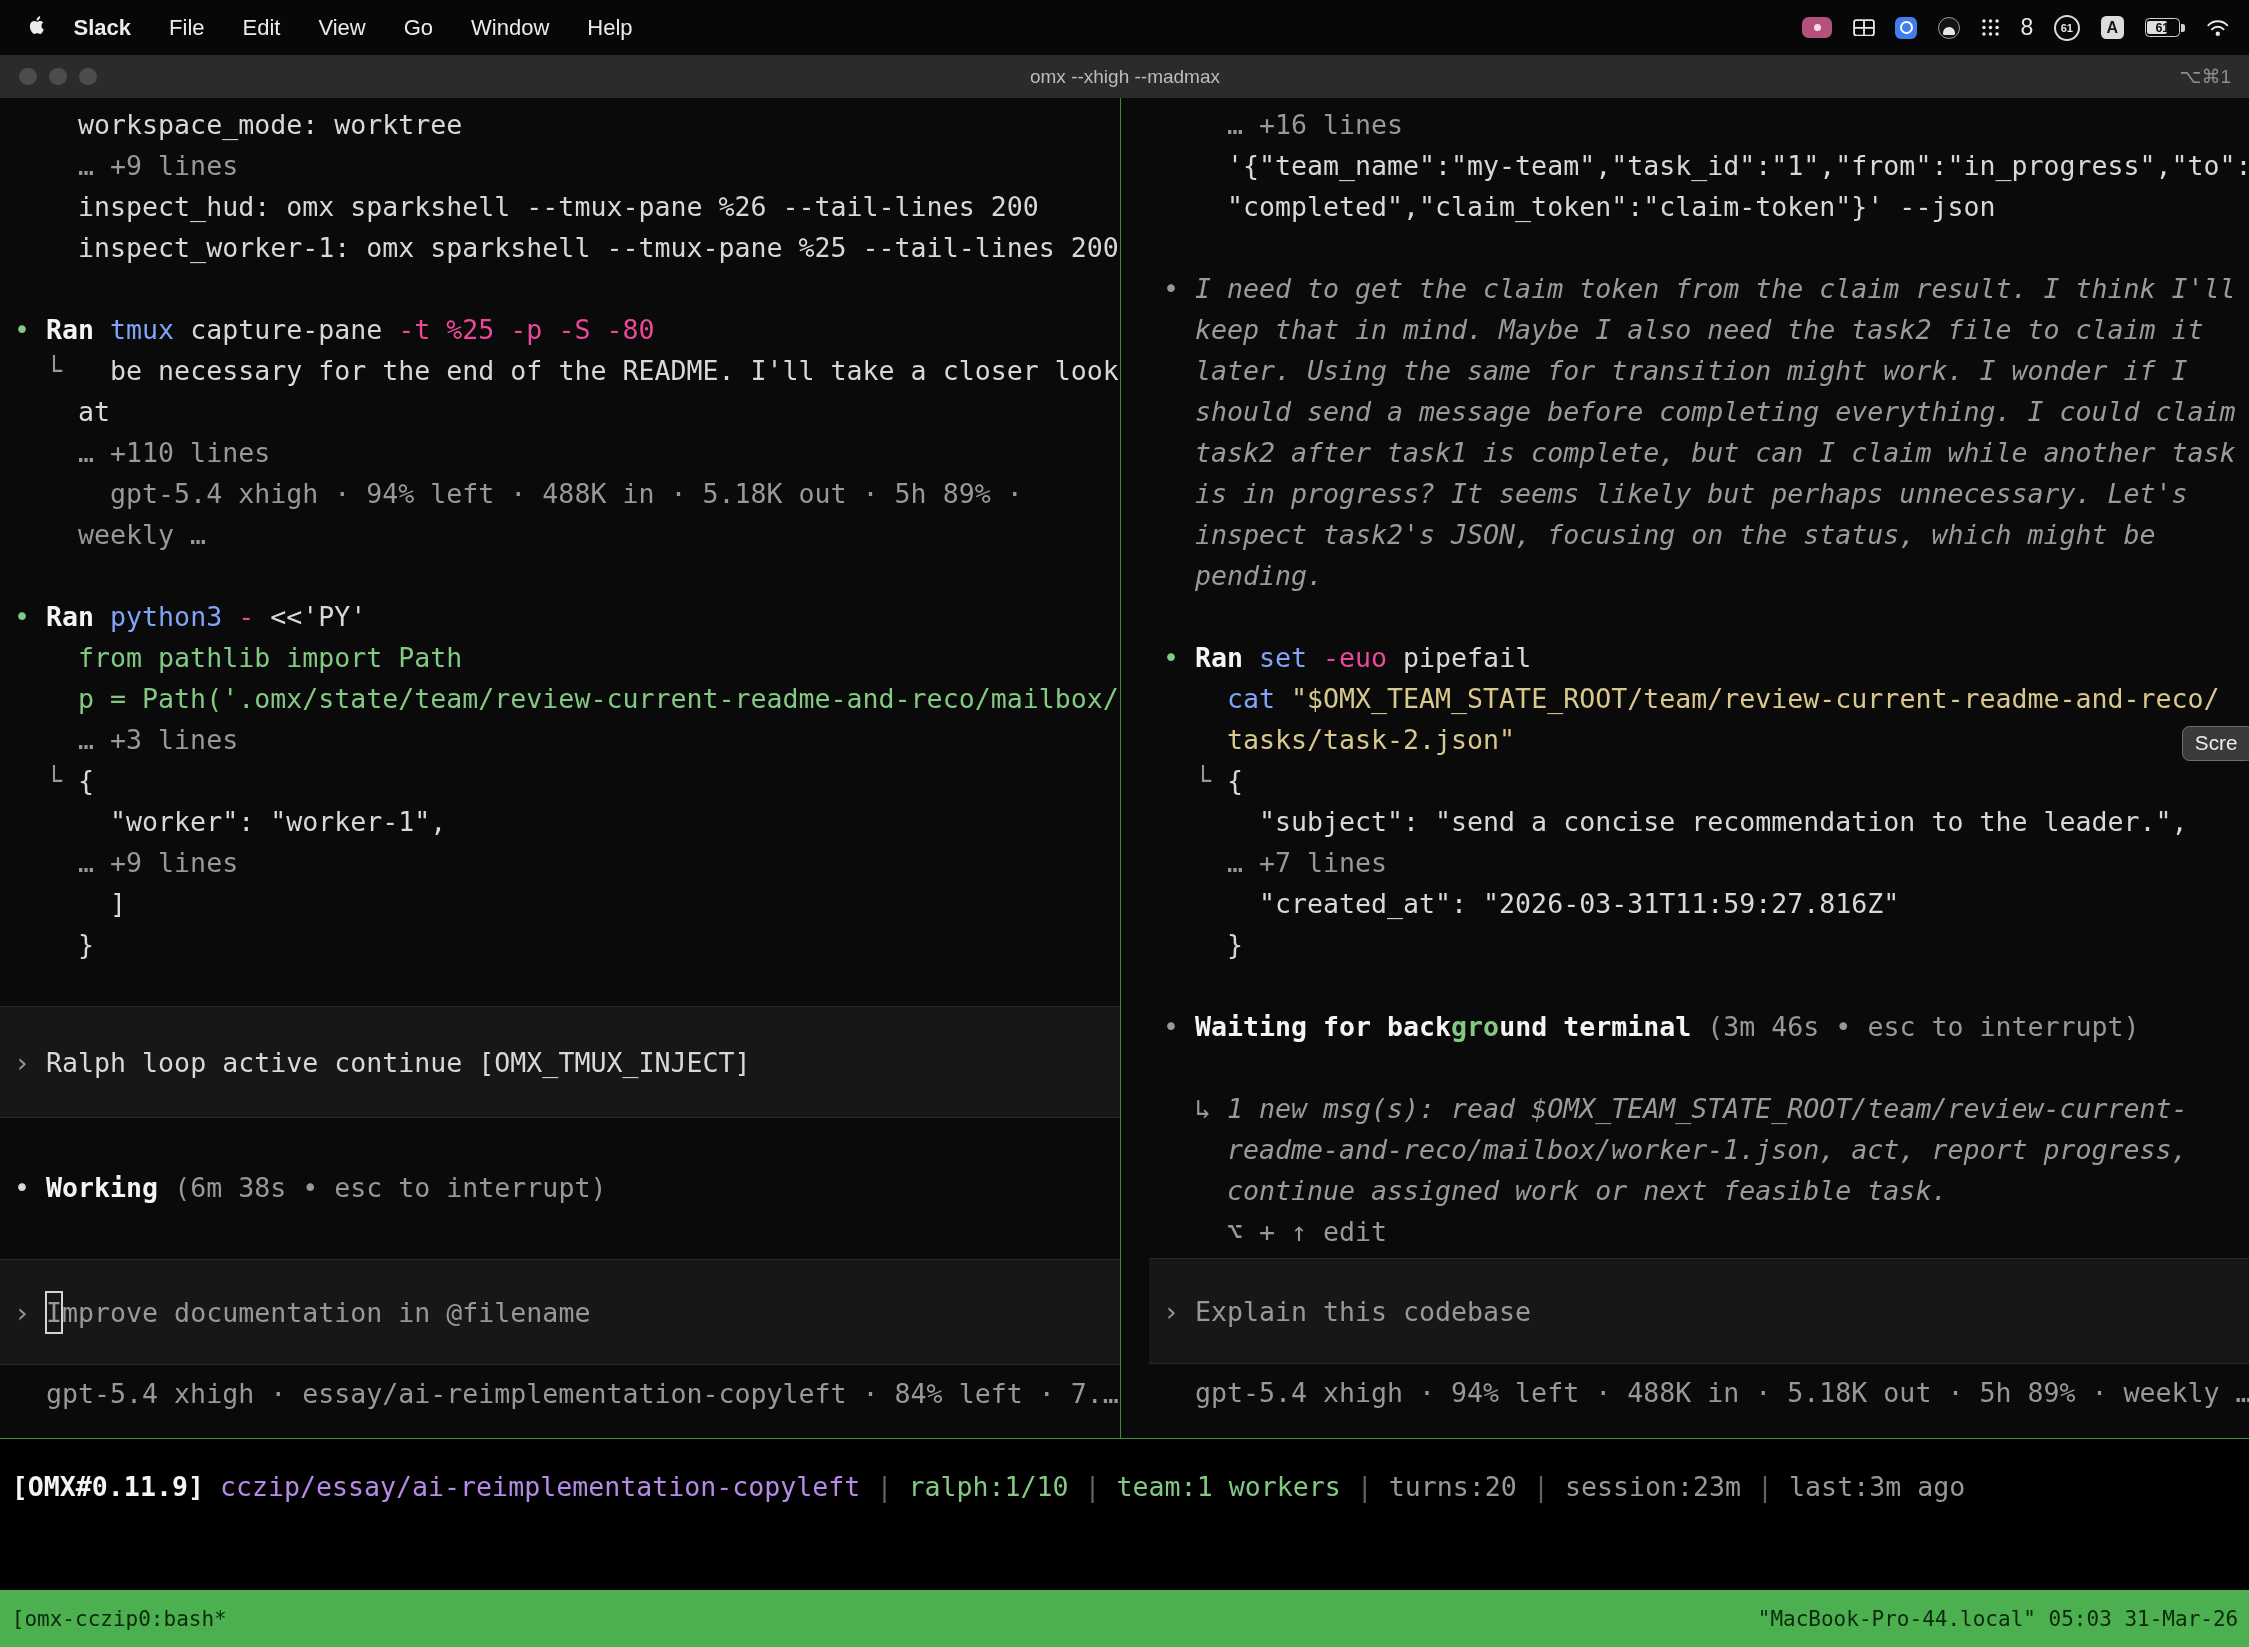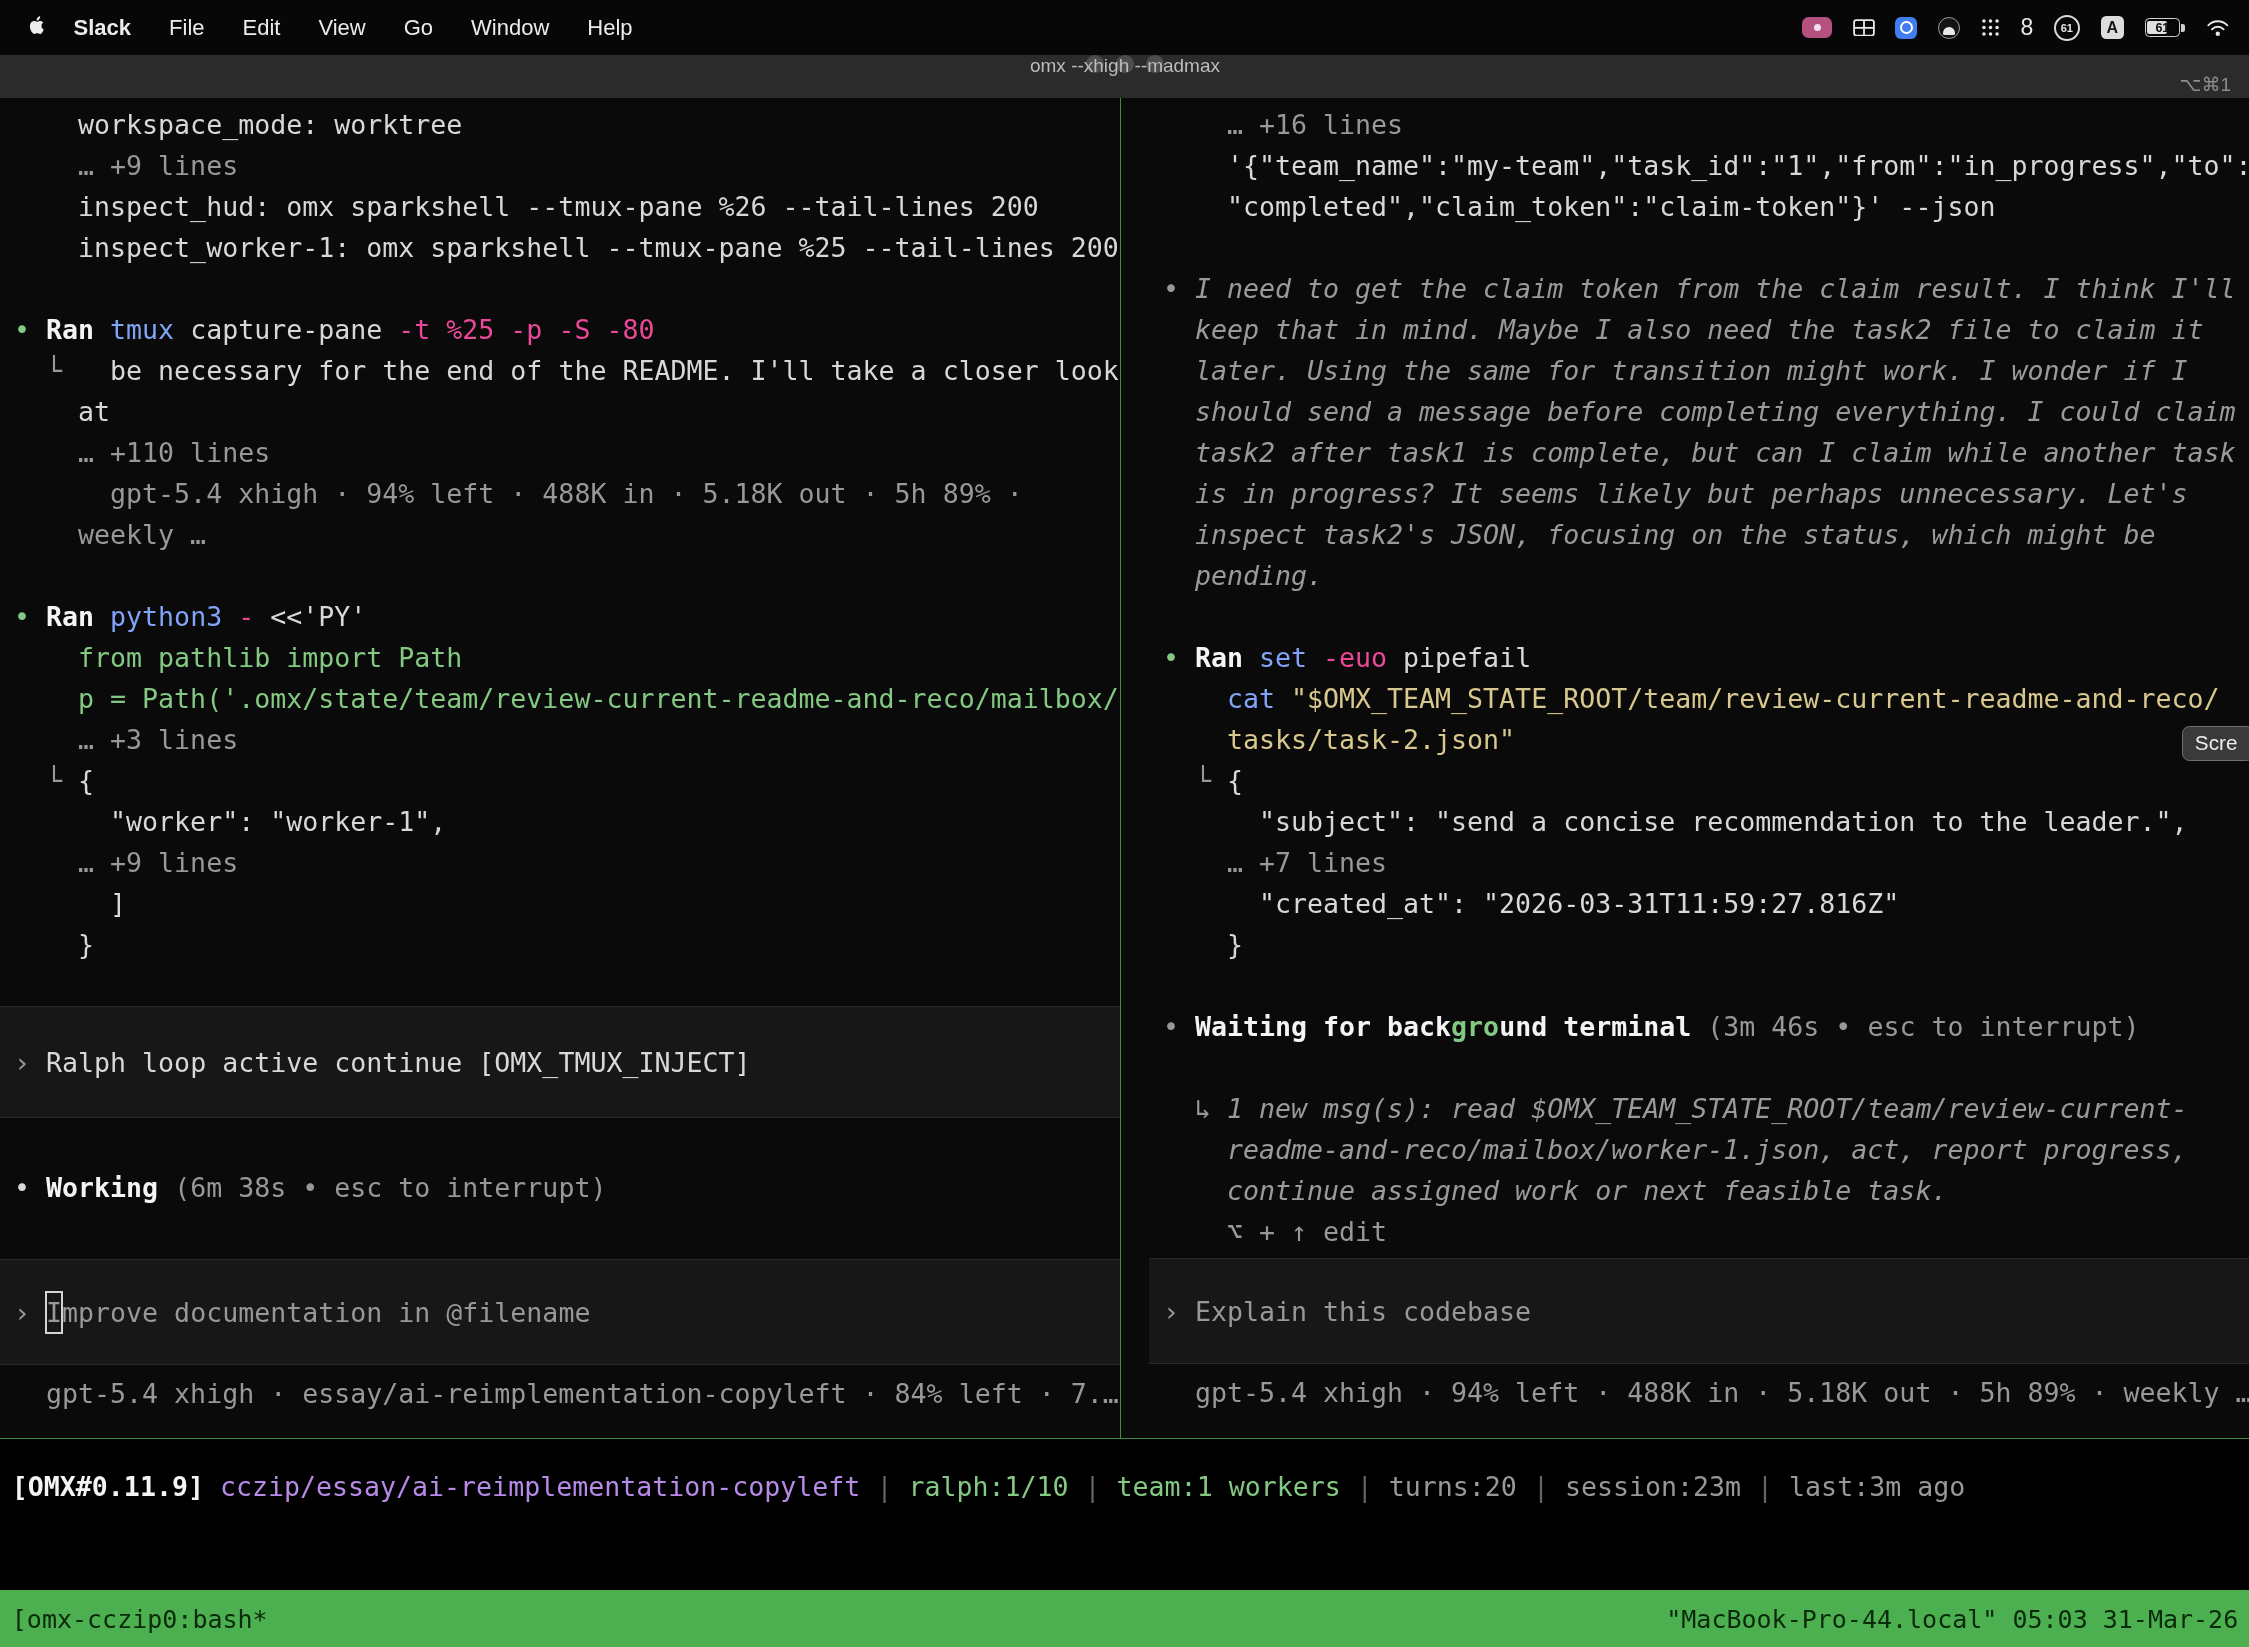--- a/index.html
+++ b/index.html
@@ -25,21 +25,21 @@
   .circle-pct{width:26px;height:26px;border:2.2px solid #d9d9d9;border-radius:50%;color:#e8e8e8;font-size:11px;font-weight:600;}
   .input-src{width:23.6px;height:23.6px;background:#dcdcdc;border-radius:5.2px;color:#161616;font-size:16px;font-weight:700;}
   .battery{gap:1.5px;}
   .bat-body{position:relative;width:35px;height:18.5px;border:1.5px solid #cfcfcf;border-radius:4.4px;display:inline-flex;align-items:center;justify-content:center;}
   .bat-fill{position:absolute;left:1.5px;top:1.5px;bottom:1.5px;width:60%;background:#e0e0e0;border-radius:2.2px;}
   .bat-num{position:relative;z-index:1;font-size:12.5px;font-weight:700;color:#0d0d0d;}
   .bat-nub{width:3.7px;height:8px;background:#cfcfcf;border-radius:0 2.2px 2.2px 0;}
 
   
   .titlebar{position:absolute;top:55px;left:0;right:0;height:43px;background:#2b2b2b;
-    display:flex;align-items:center;padding:0 19px;z-index:10;flex-direction:column;}
+    display:flex;align-items:center;padding:0 19px;z-index:10;}
   .lights{display:flex;gap:12.5px;}
   .light{width:17.7px;height:17.7px;border-radius:50%;background:#4c4c4c;}
   .win-title{position:absolute;left:50%;transform:translateX(-50%);color:#bcbcbc;font-size:19px;}
   .win-shortcut{margin-left:auto;color:#8d8d8d;font-size:19px;}
 
   
   .terminal{position:absolute;top:97px;left:0;width:2250px;height:1342px;background:#0a0a0a;
     display:flex;border-bottom:1.5px solid #3f8c43;gap:28px;}
   .pane{height:100%;padding:7.4px 0 0 14px;overflow:hidden;
     font-family:"DejaVu Sans Mono","DejaVu Sans",monospace;font-size:26.6px;line-height:41px;color:#d8d8d8;}
@@ -73,21 +73,21 @@
   .tooltip{position:absolute;top:726px;right:-4.4px;z-index:30;background:#3a3a3a;
     border:1.5px solid #6f6f6f;border-radius:7.4px;padding:4.4px 16px 4.4px 11.8px;color:#ededed;font-size:20.7px;}
 
   
   .omx-line{position:absolute;top:1466px;left:11.8px;white-space:pre;
     font-family:"DejaVu Sans Mono","DejaVu Sans",monospace;font-size:26.6px;line-height:41px;}
 
   
   .tmux-bar{position:absolute;left:0;right:0;bottom:0;height:58px;background:#4caf50;
     color:#0a2a0a;display:flex;align-items:center;justify-content:space-between;padding:0 11.8px;
-    font-family:"DejaVu Sans Mono","DejaVu Sans",monospace;font-size:25px;white-space:pre;}
+    font-family:"DejaVu Sans Mono","DejaVu Sans",monospace;font-size:21px;white-space:pre;}
 </style>
 </head>
 <body>
 
 <div class="menubar">
   <div class="menu-left">
     <span class="apple">
       <svg width="17.7" height="20.7" viewBox="0 0 24 28">
           <path d="M19.6 14.8c0-3 2.4-4.4 2.5-4.5-1.4-2-3.5-2.3-4.2-2.3-1.8-.2-3.5 1-4.4 1s-2.3-1-3.8-1c-2 0-3.8 1.2-4.8 3-2 3.6-.5 8.9 1.5 11.8 1 1.4 2.1 3 3.6 2.9 1.5-.1 2-.9 3.8-.9s2.3.9 3.8.9 2.6-1.4 3.5-2.8c1.1-1.6 1.6-3.2 1.6-3.3-.1 0-3.1-1.2-3.1-4.8zM16.6 5.6c.8-1 1.4-2.4 1.2-3.8-1.2 0-2.7.8-3.5 1.8-.8.9-1.5 2.3-1.3 3.7 1.4.1 2.8-.7 3.6-1.7z" fill="#ececec"></path>
         </svg>

